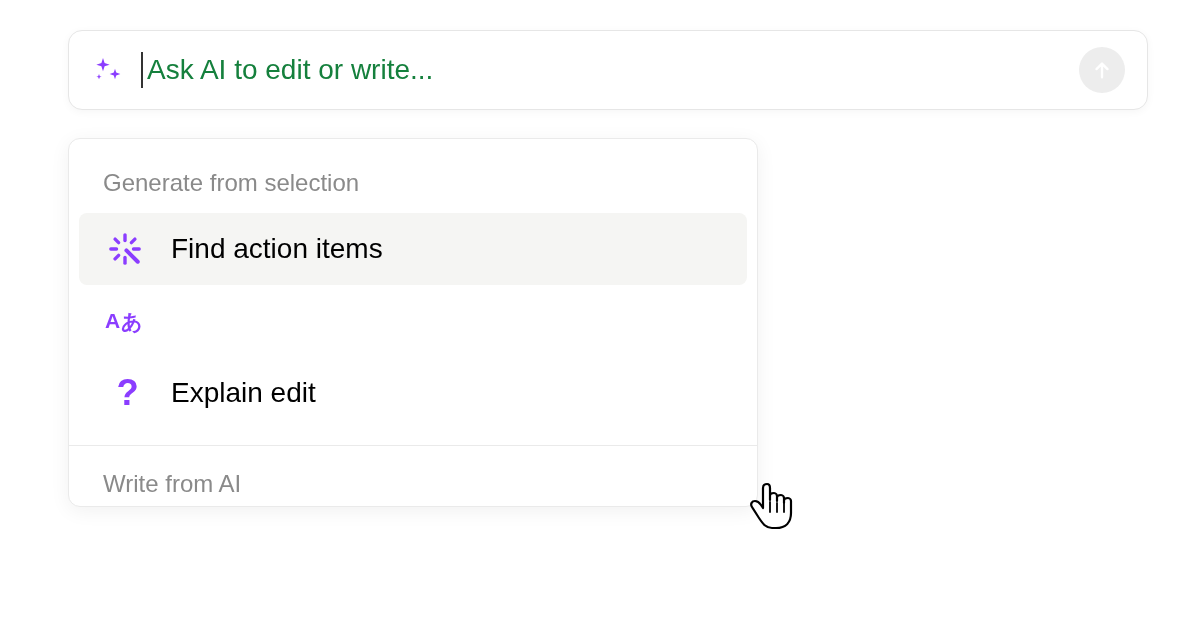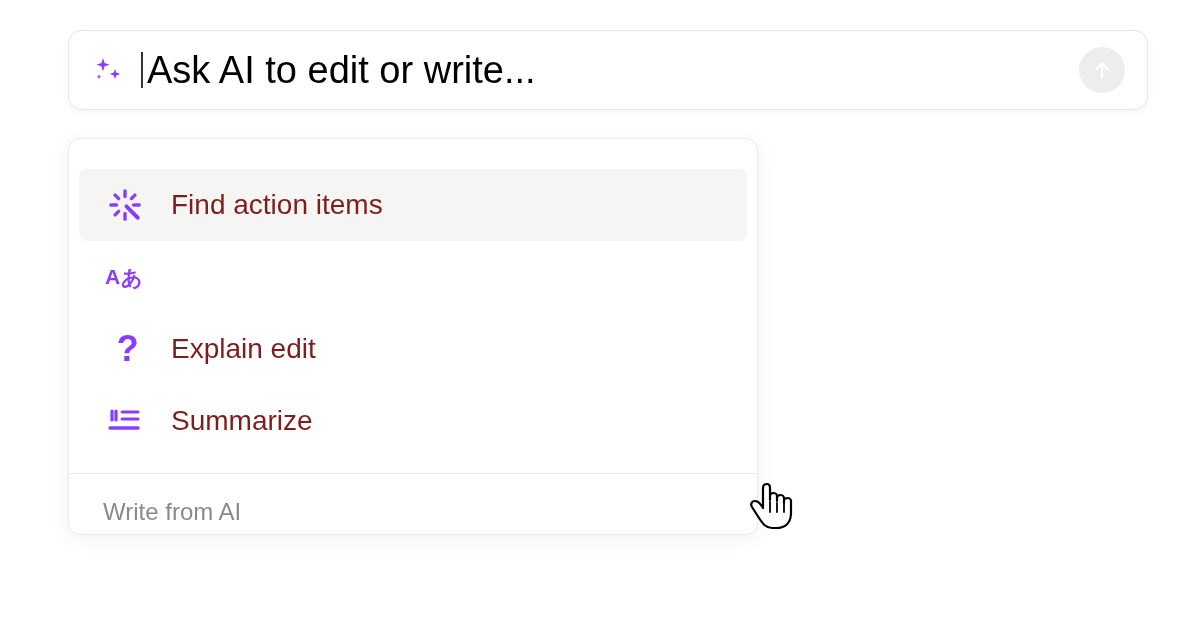--- a/index.html
+++ b/index.html
@@ -43,22 +43,22 @@
       height: 36px;
       background: #333;
       margin-right: 4px;
     }
     .input-wrapper {
       flex: 1;
       display: flex;
       align-items: center;
     }
     .placeholder-text {
-      font-size: 38px;
-      color: #000000;
+      font-size: 28px;
+      color: #15803d;
     }
     .submit-btn {
       width: 46px;
       height: 46px;
       border-radius: 50%;
       background: #ededed;
       display: flex;
       align-items: center;
       justify-content: center;
       flex-shrink: 0;
@@ -79,21 +79,21 @@
       font-size: 24px;
       color: #8a8a8a;
       padding: 0 34px 16px 34px;
       font-weight: 400;
     }
     .menu-item {
       display: flex;
       align-items: center;
       padding: 18px 34px;
       font-size: 28px;
-      color: #7f1d1d;
+      color: #000000;
       cursor: pointer;
     }
     .menu-item.highlighted {
       background: #f5f5f3;
       border-radius: 8px;
       margin: 0 10px;
       padding: 18px 24px;
     }
     .menu-item-icon {
       width: 44px;
@@ -141,20 +141,21 @@
     <span class="placeholder-text">Ask AI to edit or write...</span>
   </div>
   <div class="submit-btn">
     <svg width="22" height="22" viewBox="0 0 24 24">
       <path d="M12 20 L12 5 M12 5 L6 11 M12 5 L18 11" stroke="#ffffff" stroke-width="2.6" stroke-linecap="round" stroke-linejoin="round" fill="none"></path>
     </svg>
   </div>
 </div>
 
 <div class="dropdown-menu">
+  <div class="section-header">Generate from selection</div>
 
   <div class="menu-item highlighted">
     <span class="menu-item-icon">
       <svg width="34" height="34" viewBox="0 0 24 24" fill="none">
         <line x1="12" y1="2" x2="12" y2="6" stroke="#8b3dff" stroke-width="2.4" stroke-linecap="round"></line>
         <line x1="12" y1="18" x2="12" y2="22" stroke="#8b3dff" stroke-width="2.4" stroke-linecap="round"></line>
         <line x1="2" y1="12" x2="6" y2="12" stroke="#8b3dff" stroke-width="2.4" stroke-linecap="round"></line>
         <line x1="18" y1="12" x2="22" y2="12" stroke="#8b3dff" stroke-width="2.4" stroke-linecap="round"></line>
         <line x1="5" y1="5" x2="7.5" y2="7.5" stroke="#8b3dff" stroke-width="2.4" stroke-linecap="round"></line>
         <line x1="16.5" y1="7.5" x2="19" y2="5" stroke="#8b3dff" stroke-width="2.4" stroke-linecap="round"></line>
@@ -176,31 +177,20 @@
 
   <div class="menu-item">
     <span class="menu-item-icon">
       <svg width="30" height="34" viewBox="0 0 24 28">
         <text x="5" y="24" font-size="30" font-weight="800" fill="#8b3dff" font-family="Arial">?</text>
       </svg>
     </span>
     <span class="menu-item-label">Explain edit</span>
   </div>
 
-  <div class="menu-item">
-    <span class="menu-item-icon">
-      <svg width="34" height="28" viewBox="0 0 34 28" fill="none">
-        <path d="M4 4 L4 13 M8 4 L8 13" stroke="#8b3dff" stroke-width="3.2" stroke-linecap="round"></path>
-        <line x1="14" y1="5" x2="30" y2="5" stroke="#8b3dff" stroke-width="3" stroke-linecap="round"></line>
-        <line x1="14" y1="12" x2="30" y2="12" stroke="#8b3dff" stroke-width="3" stroke-linecap="round"></line>
-        <line x1="2" y1="21" x2="30" y2="21" stroke="#8b3dff" stroke-width="3.5" stroke-linecap="round"></line>
-      </svg>
-    </span>
-    <span class="menu-item-label">Summarize</span>
-  </div>
 
   <div class="divider"></div>
 
   <div class="section-header second">Write from AI</div>
 </div>
 
 <div class="cursor-hand">
   <svg width="50" height="56" viewBox="0 0 50 56">
     <path d="M17 10 C17 7 19 6 21 6 C23 6 24 8 24 10 L24 22 L24 18 C24 16 26 15 28 15 C30 15 31 17 31 18 L31 23 L31 20 C31 18 33 17 35 17 C37 17 38 19 38 20 L38 25 L38 23 C38 21 40 20 42 20 C44 20 45 22 45 23 L45 35 C45 44 40 50 30 50 L26 50 C20 50 17 46 13 40 L6 29 C4 26 6 23 9 23 C11 23 13 24 15 27 L17 30 Z" fill="#ffffff" stroke="#000000" stroke-width="2.2" stroke-linejoin="round"></path>
     <line x1="24" y1="24" x2="24" y2="34" stroke="#000000" stroke-width="1.8" stroke-linecap="round"></line>

